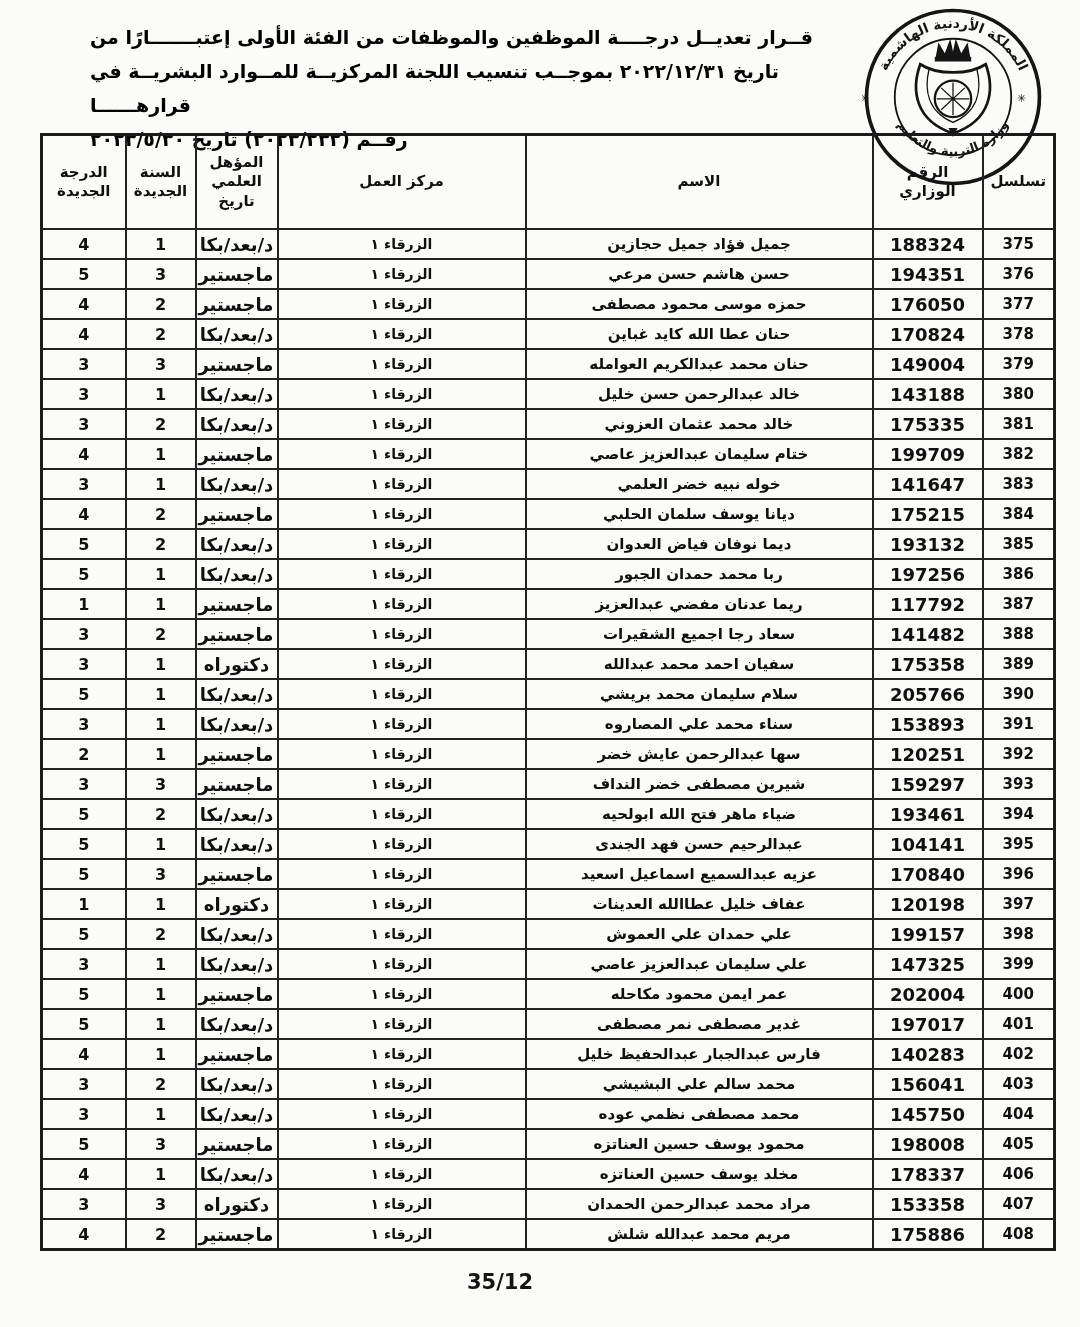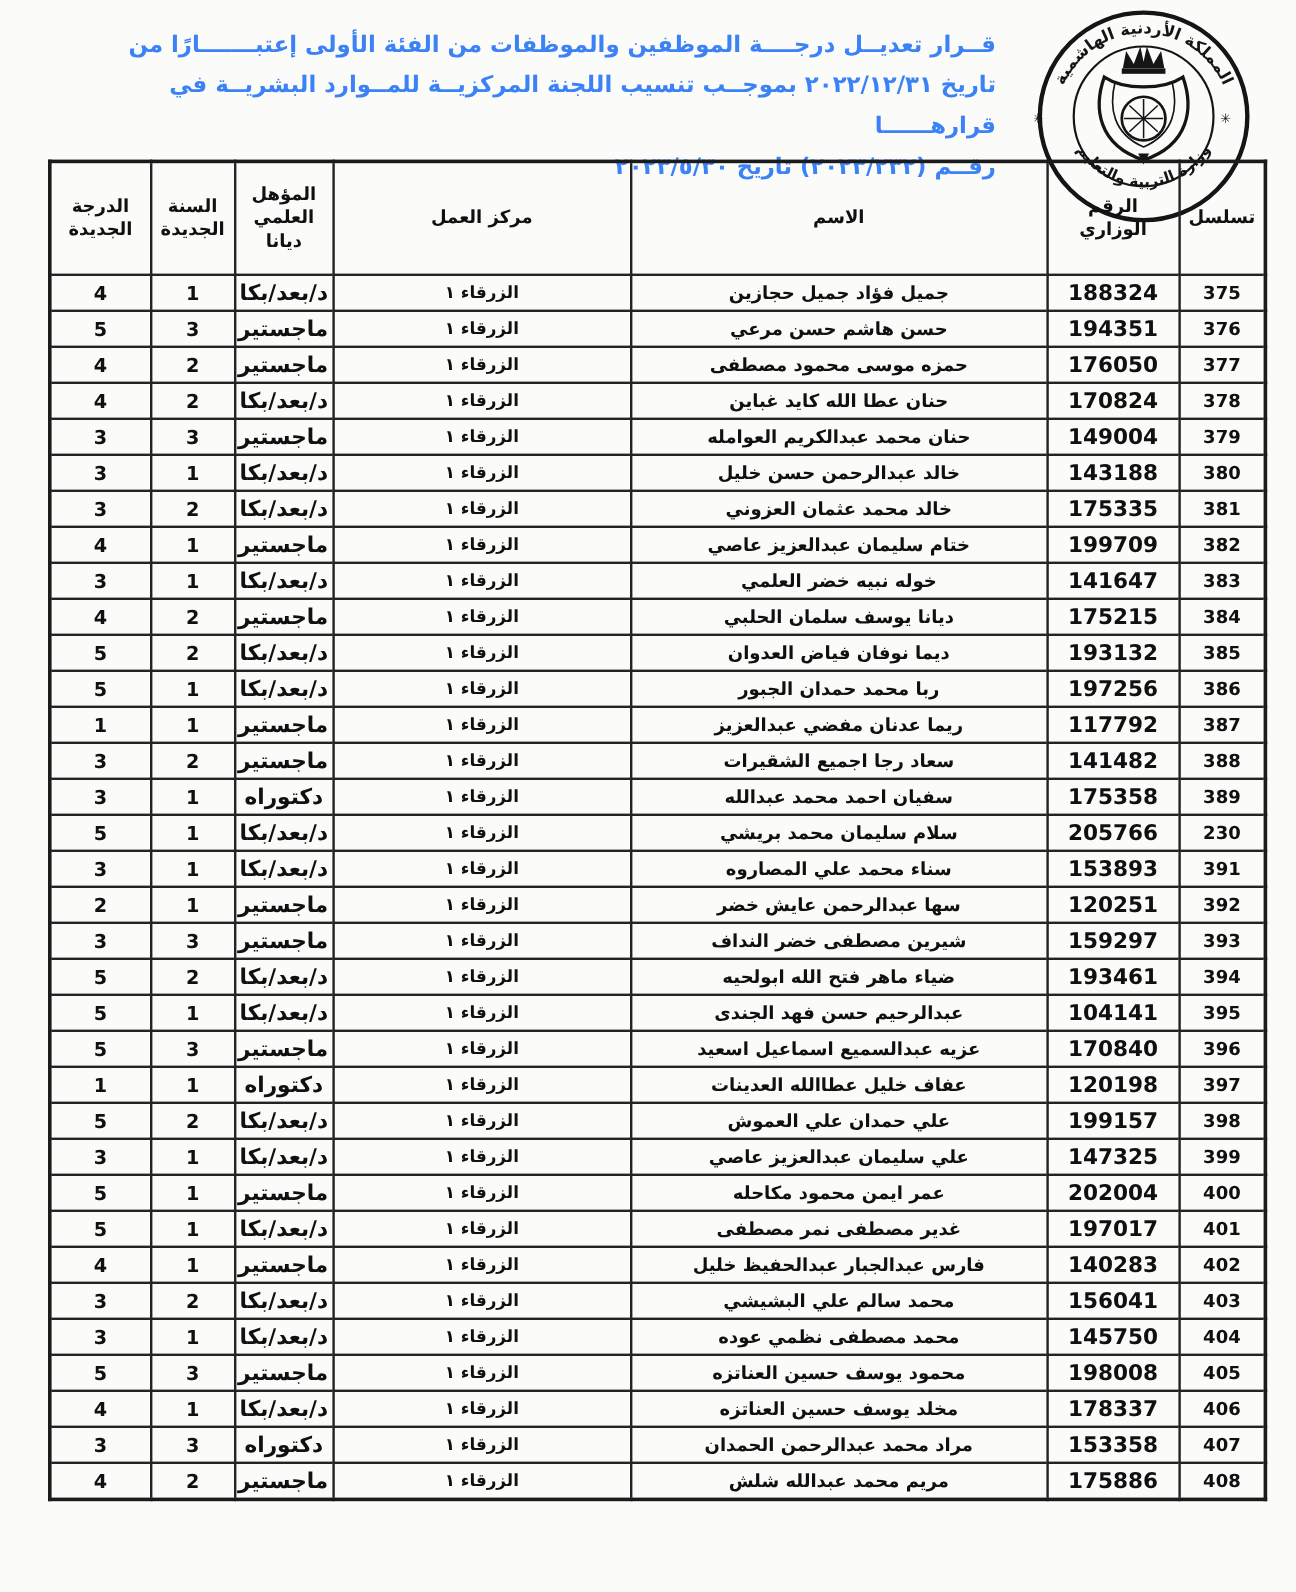--- a/index.html
+++ b/index.html
@@ -8,23 +8,23 @@
     background:#fbfbf9;
     font-family:"DejaVu Sans",sans-serif;
     font-weight:bold;
     color:#101010;
   }
   .page{position:relative;width:1080px;height:1327px;overflow:hidden;}
 
   
   .header-text{
     position:absolute;top:20px;right:250px;width:740px;
-    text-align:right;direction:rtl;
+    text-align:left;direction:rtl;
     font-size:19px;line-height:34px;font-weight:bold;
-    color:#3b82f6;
+    color:#000000;
     letter-spacing:.2px;
   }
   .seal{position:absolute;top:6px;left:862px;}
 
   
   table.main{
     position:absolute;top:133px;left:40px;
     width:1013px;
     border-collapse:collapse;
     table-layout:fixed;
@@ -117,21 +117,21 @@
       <col class="c-qual">
         <col class="c-year">
         <col class="c-grade">
     </colgroup>
     <thead>
       <tr>
         <th>تسلسل</th>
         <th>الرقم الوزاري</th>
         <th>الاسم</th>
         <th>مركز العمل</th>
-        <th>المؤهل العلمي ديانا</th>
+        <th>المؤهل العلمي تاريخ</th>
         <th>السنة الجديدة</th>
         <th>الدرجة الجديدة</th>
       </tr>
     </thead>
     <tbody>
 
         <tr>
           <td class="serial">375</td>
           <td class="minno">188324</td>
           <td class="name">جميل فؤاد جميل حجازين</td>
@@ -275,21 +275,21 @@
           <td class="serial">389</td>
           <td class="minno">175358</td>
           <td class="name">سفيان احمد محمد عبدالله</td>
           <td class="work">الزرقاء ١</td>
           <td class="qual">دكتوراه</td>
           <td class="year">1</td>
           <td class="grade">3</td>
         </tr>
 
         <tr>
-          <td class="serial">230</td>
+          <td class="serial">390</td>
           <td class="minno">205766</td>
           <td class="name">سلام سليمان محمد بريشي</td>
           <td class="work">الزرقاء ١</td>
           <td class="qual">د/بعد/بكا</td>
           <td class="year">1</td>
           <td class="grade">5</td>
         </tr>
 
         <tr>
           <td class="serial">391</td>
@@ -466,14 +466,15 @@
           <td class="minno">175886</td>
           <td class="name">مريم محمد عبدالله شلش</td>
           <td class="work">الزرقاء ١</td>
           <td class="qual">ماجستير</td>
           <td class="year">2</td>
           <td class="grade">4</td>
         </tr>
       </tbody>
   </table>
 
+  <div class="footer">35/12</div>
 
 </div>
 
 </body></html>

